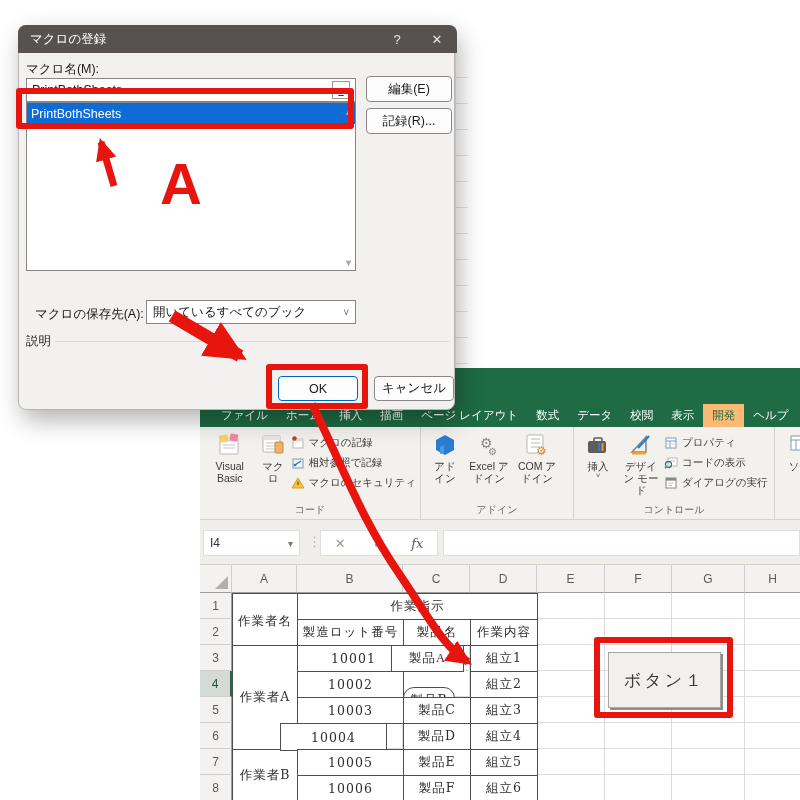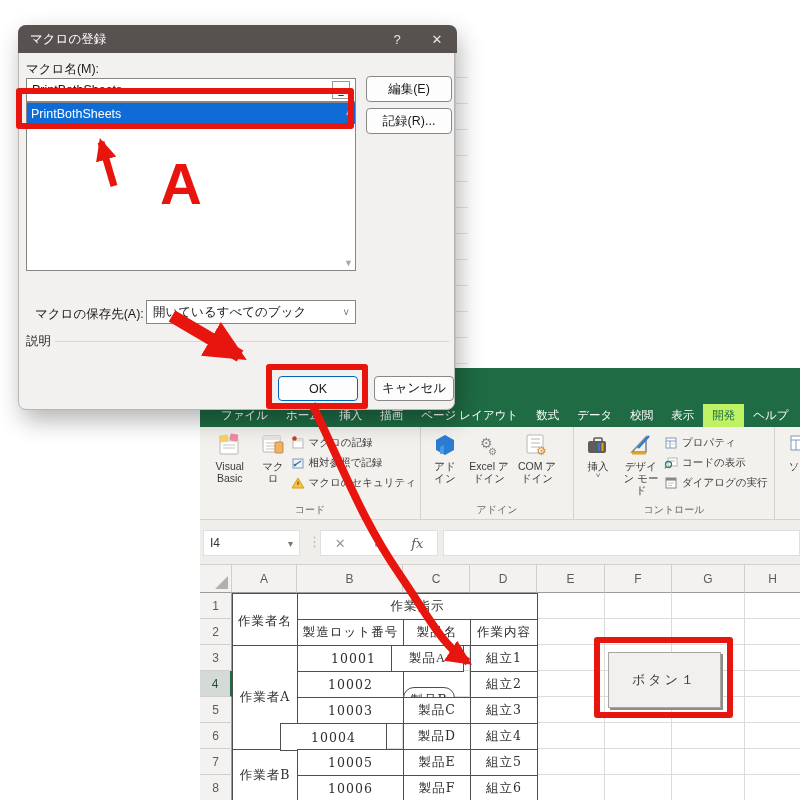--- a/index.html
+++ b/index.html
@@ -11,21 +11,21 @@
   .bg-strip { position:absolute; left:455px; top:52px; width:13px; height:316px;
     background:repeating-linear-gradient(#fff 0 25px, #e2e2e2 25px 26px);
     border-left:1px solid #ececec; }
 
   
   .excel { position:absolute; left:200px; top:368px; width:600px; height:432px; background:#f3f1ee; }
   .title-band { position:absolute; left:0; top:0; width:600px; height:36px; background:#1e6b44; }
   .tabs { position:absolute; left:0; top:36px; width:600px; height:23px; background:#1e6b44;
           display:flex; align-items:stretch; padding-left:12px; overflow:hidden; }
   .tab { color:#fff; font-size:11.5px; padding:0 9px; display:flex; align-items:center; white-space:nowrap; cursor:default; }
-  .tab.active { background:#bef264; color:#1e6b44; }
+  .tab.active { background:#fdba74; color:#1e6b44; }
 
   .ribbon { position:absolute; left:0; top:59px; width:600px; height:93px; background:#f3f1ee;
             border-bottom:1px solid #d5d1cd; display:flex; overflow:hidden; }
   .rgroup { position:relative; height:100%; border-right:1px solid #d5d1cd; padding:3px 4px 18px 4px;
             display:flex; align-items:flex-start; }
   .rgroup-label { position:absolute; bottom:2px; left:0; right:0; text-align:center;
                   font-size:10px; color:#6a6763; }
   .bigbtn { display:flex; flex-direction:column; align-items:center; justify-content:flex-start;
             padding:3px 4px; font-size:10.5px; color:#3b3a39; text-align:center; line-height:1.15; }
   .bigbtn .bicon { width:26px; height:24px; margin-bottom:3px; }
@@ -64,21 +64,21 @@
   .rowhead.active { background:#d4dad5; border-right:2px solid #1e6b44; color:#2c4a39; }
   .grid { position:absolute; left:0; top:28px; width:600px; height:207px; overflow:hidden; }
   .gcell { position:absolute; border-right:1px solid #dcdcdc; border-bottom:1px solid #dcdcdc; }
   .tcell { position:absolute; border:1px solid #4f4f4f; background:#fff;
            display:flex; align-items:center; justify-content:center;
            font-family:"DejaVu Serif", serif; font-size:12.5px; color:#2e2e2e; letter-spacing:1px; }
 
   .form-btn { position:absolute; left:408px; top:59px; width:113px; height:56px; background:#f1f0ee;
               border:1px solid #a8a6a3; box-shadow:2px 2px 0 #8f8d8a;
               display:flex; align-items:center; justify-content:center;
-              font-family:"DejaVu Serif", serif; font-size:13px; color:#3b3b3b; letter-spacing:3px; }
+              font-family:"DejaVu Serif", serif; font-size:17px; color:#3b3b3b; letter-spacing:3px; }
 
   
   .dialog { position:absolute; left:18px; top:25px; width:437px; height:385px; background:#f2f1f0;
             border:1px solid #b8b5b2; border-radius:8px; box-shadow:4px 10px 24px rgba(0,0,0,.3);
             font-size:12.5px; color:#1a1a1a; }
   .dtitle { position:absolute; left:-1px; top:-1px; width:439px; height:28px; background:#575250;
             border-radius:8px 8px 0 0; color:#fff; display:flex; align-items:center;
             padding-left:12px; font-size:12.5px; }
   .dtitle .spacer { flex:1; }
   .dctl { width:40px; text-align:center; color:#e8e6e4; font-size:13px; }

